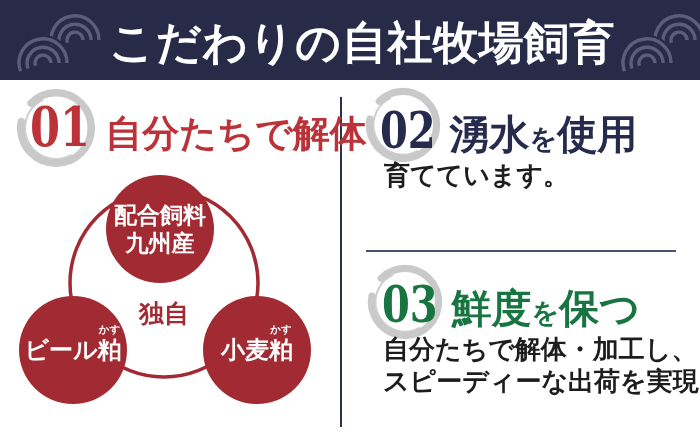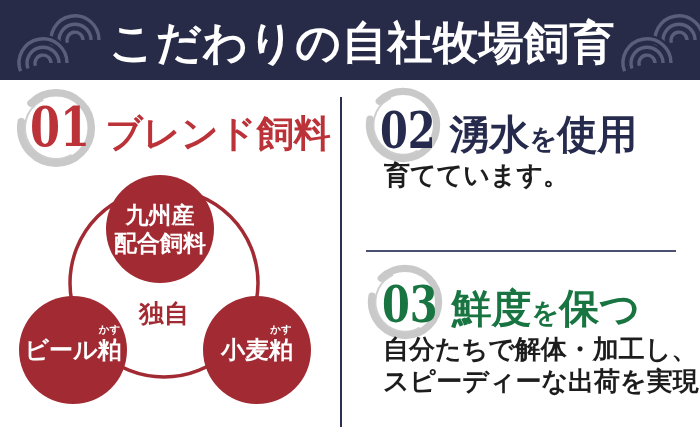--- a/index.html
+++ b/index.html
@@ -122,30 +122,30 @@
   </header>
 
   <div class="divider-v"></div>
   <div class="divider-h"></div>
 
   <svg class="enso enso-01" viewBox="0 0 100 100">
       <use href="#enso"></use>
     </svg>
   <div class="heading heading-01">
     <span class="num num-red">01</span>
-    <span class="htitle htitle-red">ブレンド飼料</span>
+    <span class="htitle htitle-red">自分たちで解体</span>
   </div>
 
   <svg class="ring" width="196" height="196" viewBox="0 0 196 196">
     <circle cx="98" cy="98" r="94" fill="none" stroke="#a22b33" stroke-width="3.5"></circle>
   </svg>
 
   <div class="feed-circle circle-top">
+    <span>配合飼料</span>
     <span>九州産</span>
-    <span>配合飼料</span>
   </div>
 
   <div class="feed-circle circle-left">
     <span class="circle-word"><span>ビール</span><span class="kanji-ruby"><span class="furigana">かす</span><span>粕</span></span></span>
   </div>
 
   <div class="feed-circle circle-right">
     <span class="circle-word"><span>小麦</span><span class="kanji-ruby"><span class="furigana">かす</span><span>粕</span></span></span>
   </div>
 

